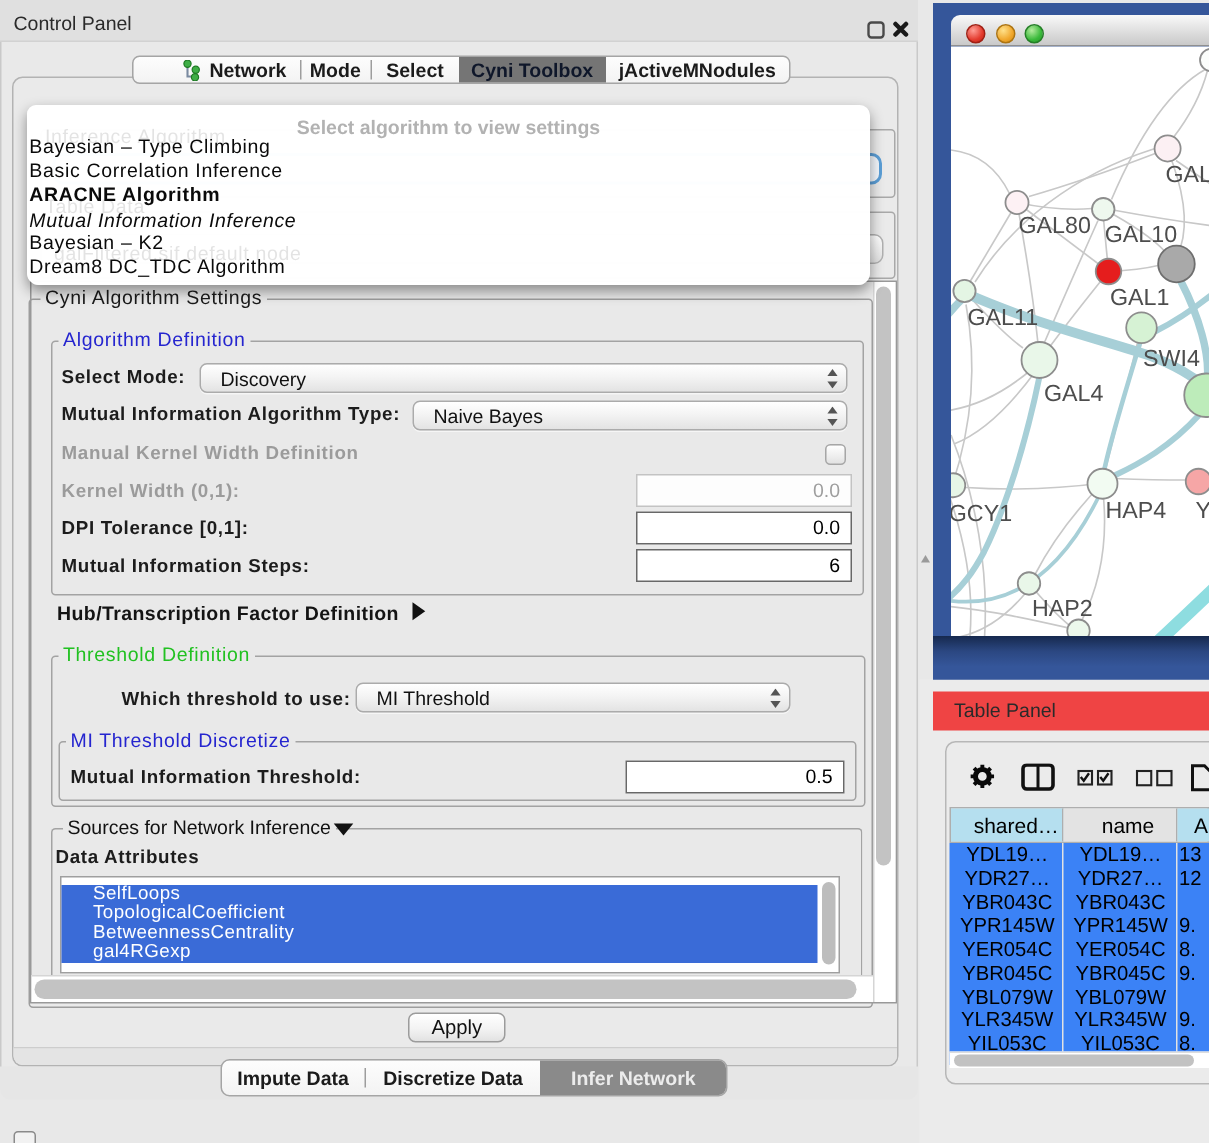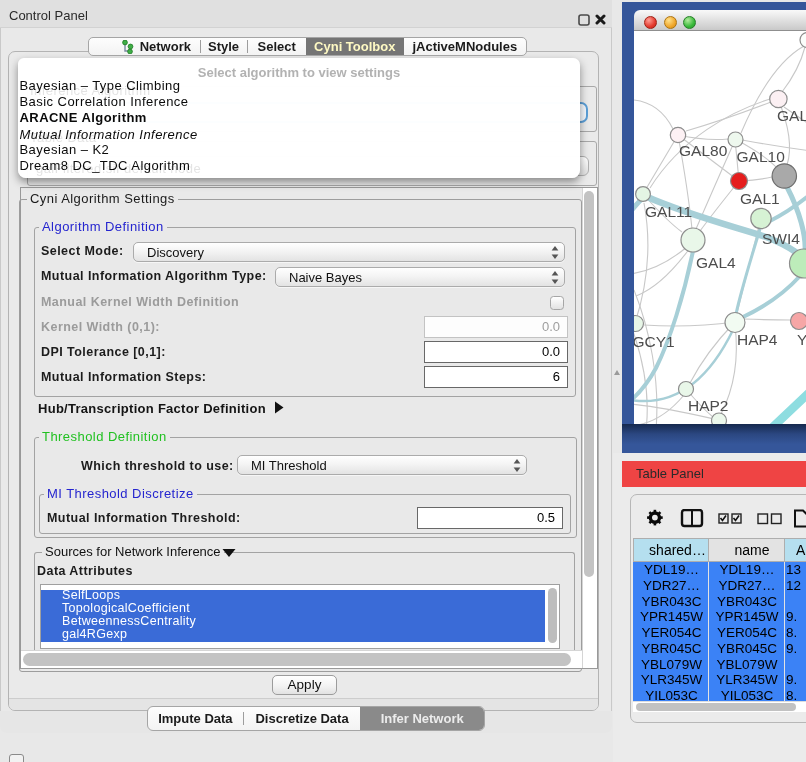--- a/index.html
+++ b/index.html
@@ -12,21 +12,21 @@
   #cptitle{left:0;top:4;width:612px;height:27px;background:#e0e0e0;
            border-bottom:1px solid #d2d2d2;}
   #cptitle .t{position:absolute;left:9px;top:7.5px;font-size:13px;color:#2a2a2a;}
   .winbtn{position:absolute;top:14px;}
   
   .tabbar{background:linear-gradient(#fdfdfd,#f3f3f3);border:1px solid #a5a5a5;
           border-radius:5px;box-sizing:border-box;display:flex;align-items:center;}
   .tabbar .tab{height:100%;display:flex;align-items:center;justify-content:center;
                font-size:13px;font-weight:700;color:#1b1b1b;}
   .tabbar .sep{width:1px;height:13px;background:#9d9d9d;}
-  .tab.dark{background:#757575;color:#fef9c3;}
+  .tab.dark{background:#757575;color:#0f172a;}
   
   #panelA{left:8px;top:51px;width:591px;height:660px;background:#eaeaea;
           border:1px solid #b3b3b3;border-radius:7px;box-sizing:border-box;}
   
   #viewB{left:20px;top:187px;width:578px;height:482px;background:#e9e9e9;
          border:1px solid #999;box-sizing:border-box;}
   .grp{position:absolute;border:1px solid #a3a3a3;border-radius:3px;}
   .grplbl{position:absolute;transform:translateY(-55%);background:#e9e9e9;
           padding:0 3px;font-size:13px;white-space:nowrap;letter-spacing:.45px;}
   .lbl{position:absolute;font-size:12.5px;font-weight:700;color:#1c1c1c;white-space:nowrap;
@@ -35,21 +35,21 @@
   .combo{position:absolute;height:20px;box-sizing:border-box;border:1px solid #ababab;
          border-radius:5px;background:linear-gradient(#ffffff,#f4f4f4 45%,#e3e3e3);
          font-size:13px;color:#111;line-height:19px;padding-left:13px;
          box-shadow:0 1px 0 rgba(255,255,255,.6);}
   .carr{position:absolute;right:5px;top:3px;width:8px;height:13px;}
   .field{position:absolute;height:22px;box-sizing:border-box;border:1px solid #686868;
          background:#fff;font-size:13px;color:#000;line-height:20px;text-align:right;
          padding-right:7px;}
   .field.dis{border:1px solid #c3c3c3;color:#9e9e9e;background:#fdfdfd;}
   
-  #popup{left:18px;top:58px;width:562px;height:119.5px;background:rgba(255,255,255,.985);
+  #popup{left:18px;top:70px;width:562px;height:119.5px;background:rgba(255,255,255,.985);
          border-radius:6px 7px 8px 8px;box-shadow:0 4px 9px rgba(0,0,0,.42);}
   #popup .ph{position:absolute;left:0;width:100%;text-align:center;top:7px;
              font-size:13px;font-weight:700;color:#b2b2b2;}
   #popup .it{position:absolute;left:1.5px;font-size:13px;color:#0a0a0a;white-space:nowrap;letter-spacing:.45px;}
   
   .sbthumb{position:absolute;background:#c3c3c3;border-radius:5px;}
   
   #bluebg{left:622px;top:2px;width:184px;height:451px;background:#35569a;}
   #netwin-title{left:634px;top:10px;width:172px;height:21px;
                 background:linear-gradient(#f9f9f9,#c9c9c9);
@@ -166,21 +166,21 @@
 
 <div class="tabbar abs" style="left:88px;top:37px;width:439px;height:19px;z-index:6;">
   <div class="tab" style="width:92px;padding-left:24px;">
     <svg width="13" height="14" viewBox="0 0 13 14" style="margin-right:5px;">
       <path d="M3 3 L3 11 L8 11" stroke="#7a8aa0" stroke-width="1.4" fill="none"></path>
       <circle cx="3" cy="2.5" r="2.4" fill="#3fae46" stroke="#1d7a23" stroke-width="0.8"></circle>
       <circle cx="8.5" cy="6.5" r="2.4" fill="#3fae46" stroke="#1d7a23" stroke-width="0.8"></circle>
       <circle cx="8" cy="11.5" r="2.4" fill="#3fae46" stroke="#1d7a23" stroke-width="0.8"></circle>
     </svg>Network</div>
     <div class="sep"></div>
-  <div class="tab" style="width:49px;">Style</div>
+  <div class="tab" style="width:49px;">Mode</div>
     <div class="sep"></div>
   <div class="tab" style="width:62px;">Select</div>
   <div class="tab dark" style="width:104px;">Cyni Toolbox</div>
   <div class="tab" style="width:130px;">jActiveMNodules</div>
 </div>
 
 <div class="abs" id="popup">
   <div class="ph">Select algorithm to view settings</div>
   <div class="it" style="top:20.3px;">Bayesian – Type Climbing</div>
   <div class="it" style="top:36.3px;">Basic Correlation Inference</div>

